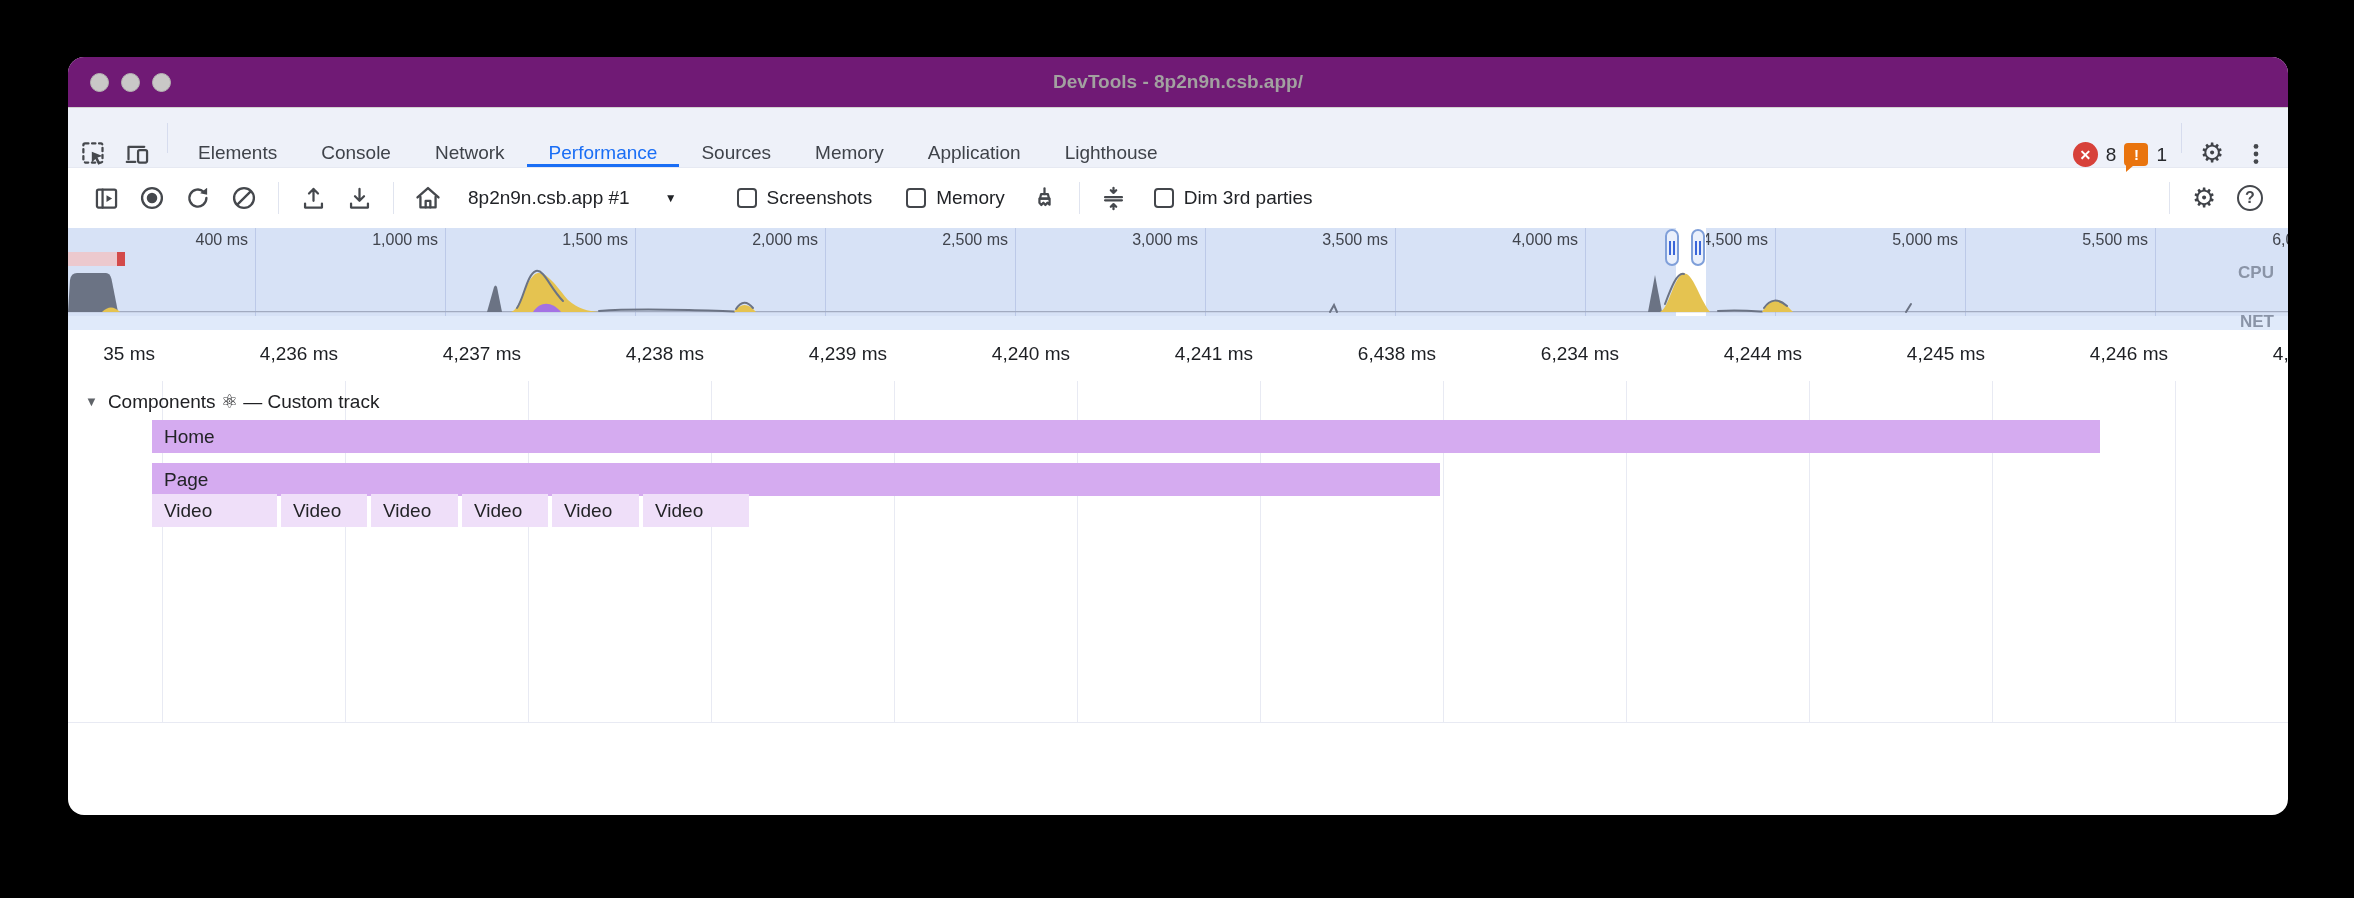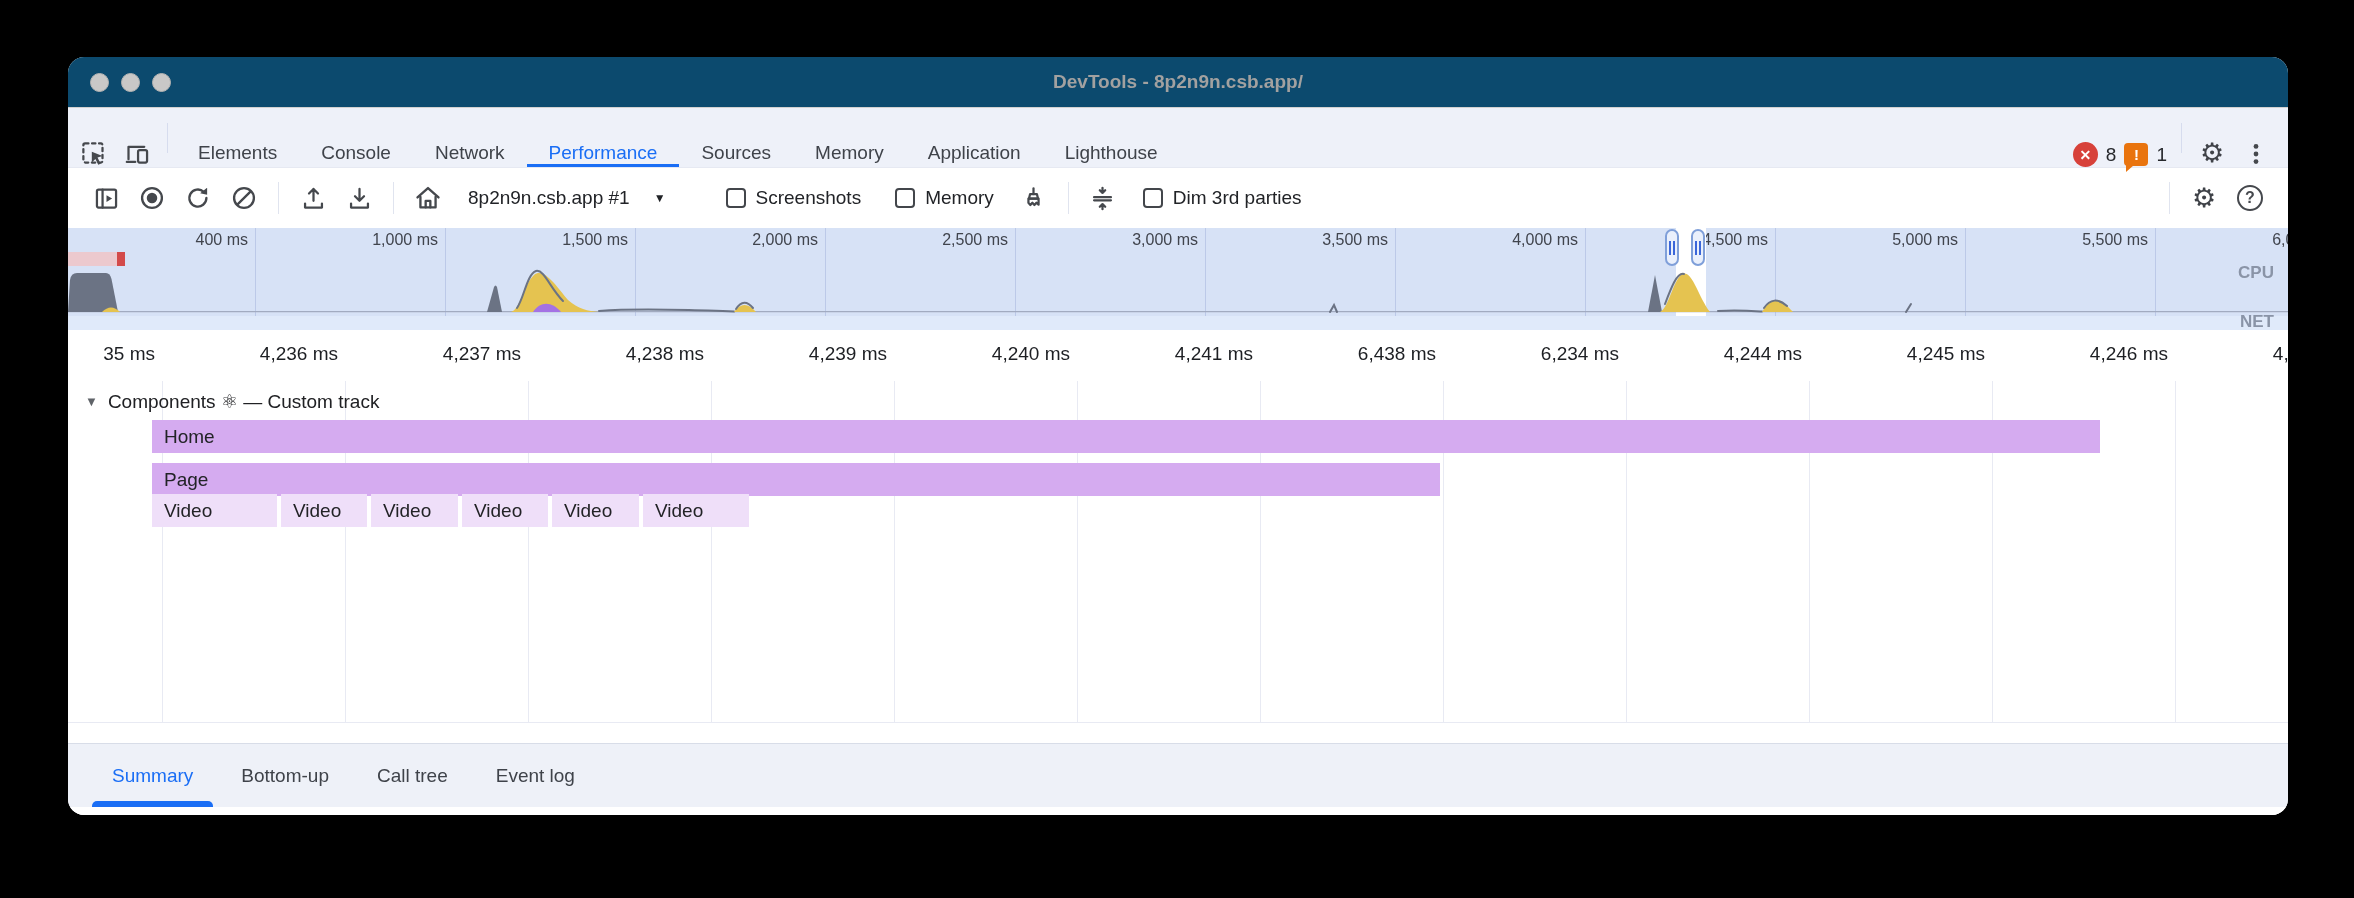--- a/index.html
+++ b/index.html
@@ -3,21 +3,21 @@
 <meta charset="utf-8">
 <style>
   * { margin:0; padding:0; box-sizing:border-box; }
   html,body { width:2354px; height:898px; background:#000; overflow:hidden;
               font-family:"Liberation Sans", sans-serif; }
   .window { position:absolute; left:68px; top:57px; width:2220px; height:758px;
             background:#fff; border-radius:16px; overflow:hidden;
             box-shadow:0 18px 60px rgba(0,0,0,.55); }
 
   
-  .titlebar { position:relative; height:51px; background:#0c4a6e; border-bottom:1px solid #d2d1d0;
+  .titlebar { position:relative; height:51px; background:#701a75; border-bottom:1px solid #d2d1d0;
               display:flex; align-items:center; justify-content:center;text-align:center; }
   .traffic { position:absolute; left:22px; top:16px; display:flex; gap:12px; }
   .traffic div { width:19px; height:19px; border-radius:50%; background:#c9c8c7; border:1px solid #b5b4b3; }
   .wtitle { font-size:19px; font-weight:bold; color:#a2a1a0; }
 
   
   .tabrow { height:60px; background:#eef1f9; display:flex; align-items:flex-end;
             border-bottom:1px solid #e6e9f2; padding-left:3px; }
   .tabrow .icbtn { display:flex; align-items:center; justify-content:center; width:44px; }
   .vsep { width:1px; height:30px; background:#d6dcee; align-self:center; margin:0 8px; }
@@ -33,21 +33,21 @@
   .warnsq::after { content:""; position:absolute; left:2px; bottom:-6px;
                    border-left:8px solid #e9740e; border-bottom:7px solid transparent; }
   .badgecount { font-size:19px; color:#26282c; }
 
   
   .toolbar { height:60px; background:#fff; display:flex; align-items:center; padding:0 18px; gap:6px; }
   .tbtn { width:40px; height:40px; display:flex; align-items:center; justify-content:center; border-radius:6px; }
   .ic { stroke:#45484d; fill:none; stroke-width:2; stroke-linecap:round; stroke-linejoin:round; }
   .icfill { fill:#45484d; stroke:none; }
   .tsep { width:1px; height:32px; background:#e0e4ef; margin:0 8px; }
-  .target { display:flex; align-items:center; gap:24px; font-size:19px; color:#212327; margin:0 14px; }
+  .target { display:flex; align-items:center; gap:35px; font-size:19px; color:#212327; margin:0 14px; }
   .caret { font-size:12px; color:#212327; }
   .chk { display:flex; align-items:center; gap:10px; font-size:19px; color:#212327; margin:0 14px; }
   .box { width:20px; height:20px; border:2px solid #43464b; border-radius:4px; background:#fff; }
   .toolspacer { flex:1; }
   .qmark { width:26px; height:26px; border-radius:50%; border:2.5px solid #45484d; color:#45484d;
            font-size:16px; font-weight:bold; display:flex; align-items:center; justify-content:center; }
   .gearglyph { font-size:27px; color:#3f4248; line-height:1; }
 
   
   .overview { position:relative; height:102px; background:#d7e2f6; overflow:hidden; }
@@ -358,29 +358,15 @@
         <div class="bar solid" style="left: 84px; width: 1288px; top: 82px;">Page</div>
         <div class="bar light" style="left: 84px; width: 125px; top: 113px;">Video</div>
         <div class="bar light" style="left: 213px; width: 86px; top: 113px;">Video</div>
         <div class="bar light" style="left: 303px; width: 87px; top: 113px;">Video</div>
         <div class="bar light" style="left: 394px; width: 86px; top: 113px;">Video</div>
         <div class="bar light" style="left: 484px; width: 87px; top: 113px;">Video</div>
         <div class="bar light" style="left: 575px; width: 106px; top: 113px;">Video</div>
       </div>
   </div>
 
-  <div class="bottombar">
-    <div class="btab active">
-        <span>Summary</span>
-      </div>
-    <div class="btab">
-        <span>Bottom-up</span>
-      </div>
-    <div class="btab">
-        <span>Call tree</span>
-      </div>
-    <div class="btab">
-        <span>Event log</span>
-      </div>
-  </div>
   <div class="bottomsliver"></div>
 
 </div>
 
 </body></html>

